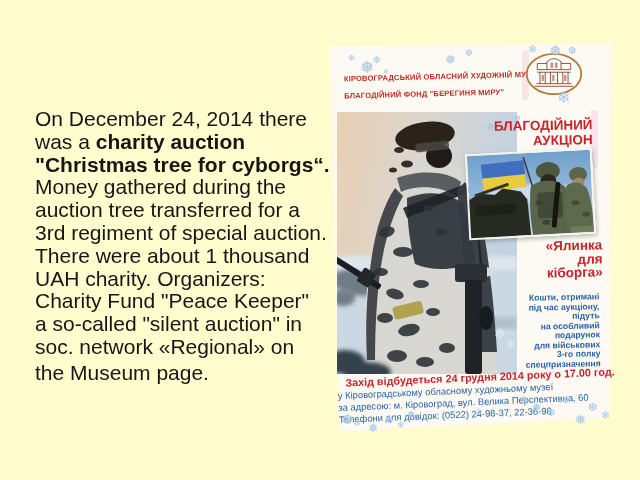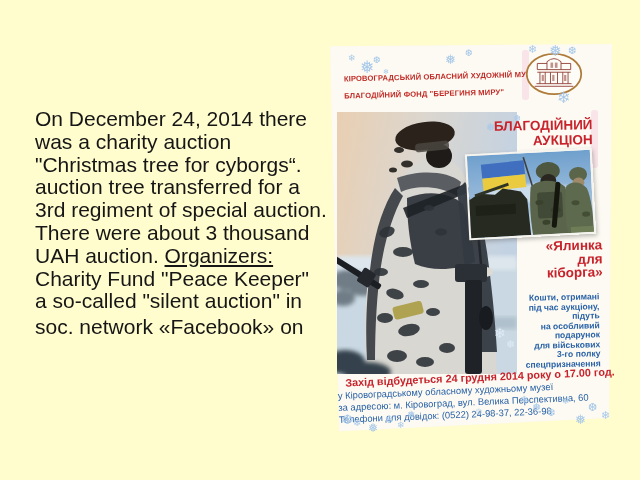--- a/index.html
+++ b/index.html
@@ -3,22 +3,22 @@
 <meta charset="utf-8">
 <style>
   html,body{margin:0;padding:0;}
   .slide{position:relative;width:640px;height:480px;background:#FFFCCD;overflow:hidden;
          font-family:"Liberation Sans",sans-serif;}
   
   .body-text{position:absolute;left:35px;top:64px;width:300px;color:#161616;
              font-size:21px;line-height:22.8px;margin-top:44px;}
   .tline{white-space:nowrap;height:22.8px;}
   .tline:last-child{margin-top:3px;}
-  .b{font-weight:normal;}
-  .u{text-decoration:underline;}
+  .b{font-weight:bold;}
+  .u{}
   
   .poster{position:absolute;left:328px;top:44px;width:284px;height:390px;}
   .paper{position:absolute;left:0;top:0;width:284px;height:390px;background:#FCFAF2;
          clip-path:polygon(0.7% 0.6%,100% 0%,99% 95.9%,3.9% 99.3%);
          filter:drop-shadow(0 1px 2px rgba(125,115,70,.35));}
   .poster-header{position:absolute;left:16px;top:24px;transform:rotate(-1.4deg);
          color:#C22B27;font-weight:bold;font-size:7.6px;line-height:17px;
          letter-spacing:.15px;white-space:nowrap;}
   .logo{position:absolute;left:197px;top:8px;width:58px;height:44px;}
   .photo-large{position:absolute;left:9px;top:68px;width:180px;height:262px;}
@@ -47,27 +47,29 @@
 </style>
 </head>
 <body>
 
 <div class="slide">
 
   <div class="body-text">
       <div class="tline"><span>On December 24, 2014 there</span></div>
       <div class="tline"><span>was a </span><span class="b">charity auction</span></div>
       <div class="tline"><span class="b">"Christmas tree for cyborgs“.</span></div>
+      <div class="tline"><span>Money gathered during the</span></div>
       <div class="tline"><span>auction tree transferred for a</span></div>
       <div class="tline"><span>3rd regiment of special auction.</span></div>
-      <div class="tline"><span>There were about 3 thousand</span></div>
-      <div class="tline"><span>UAH auction. </span><span class="u">Organizers:</span></div>
+      <div class="tline"><span>There were about 1 thousand</span></div>
+      <div class="tline"><span>UAH charity. </span><span class="u">Organizers:</span></div>
       <div class="tline"><span>Charity Fund "Peace Keeper"</span></div>
       <div class="tline"><span>a so-called "silent auction" in</span></div>
-      <div class="tline"><span>soc. network «Facebook» on</span></div>
+      <div class="tline"><span>soc. network «Regional» on</span></div>
+      <div class="tline"><span>the Museum page.</span></div>
     </div>
 
   <div class="poster">
     <div class="paper"></div>
     <div class="strip strip1"></div>
     <div class="strip strip2"></div>
 
     <svg class="photo-large" viewBox="0 0 180 262" preserveAspectRatio="none">
       <defs>
         <linearGradient id="sky" x1="0" y1="0" x2="1" y2="0.25">

